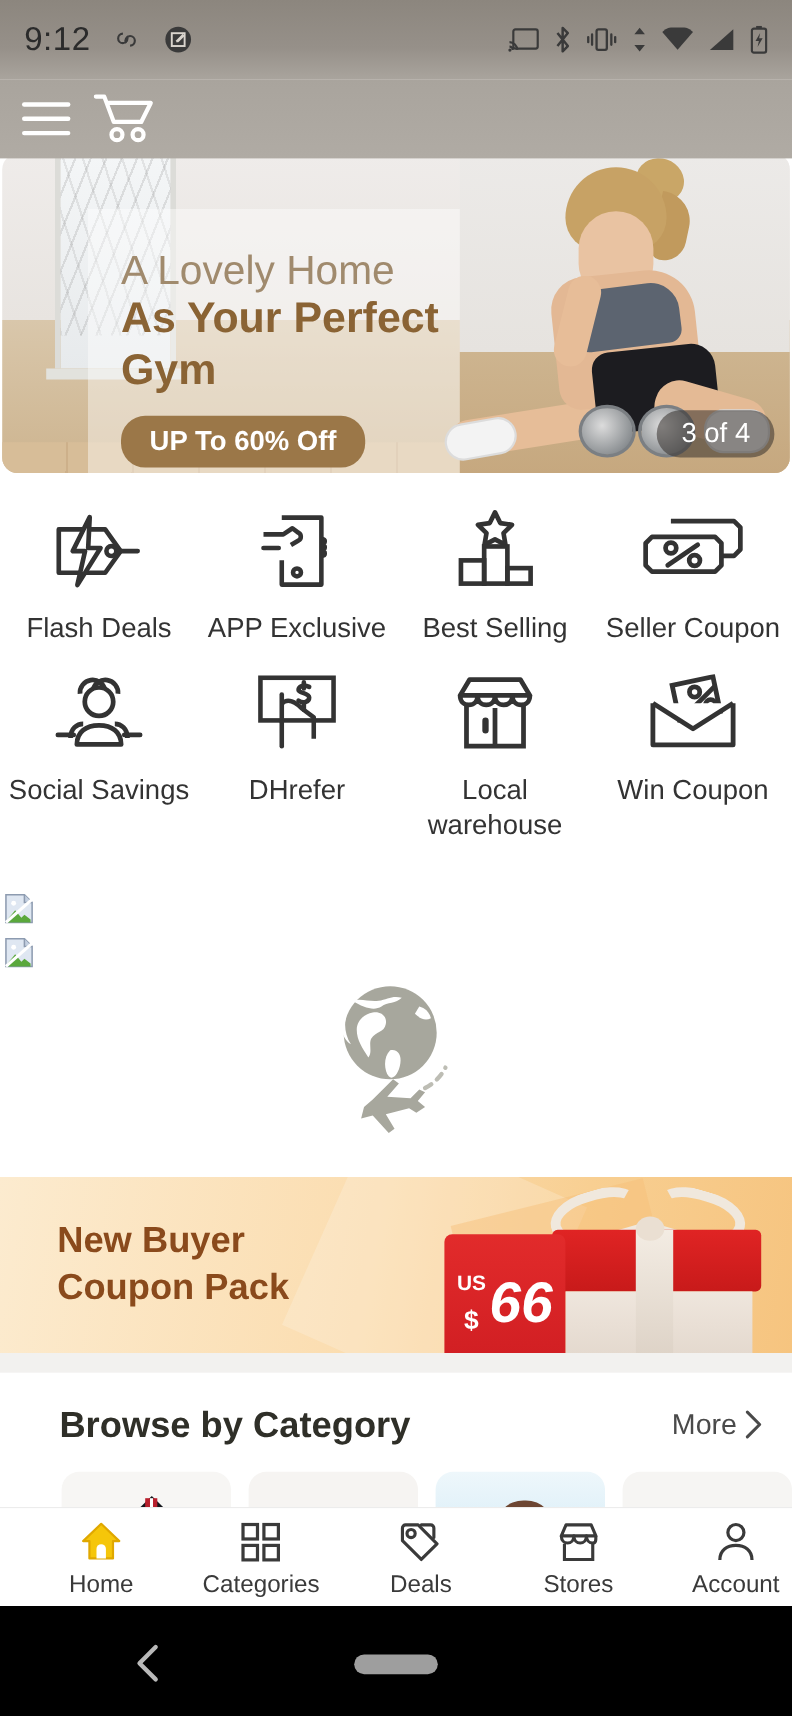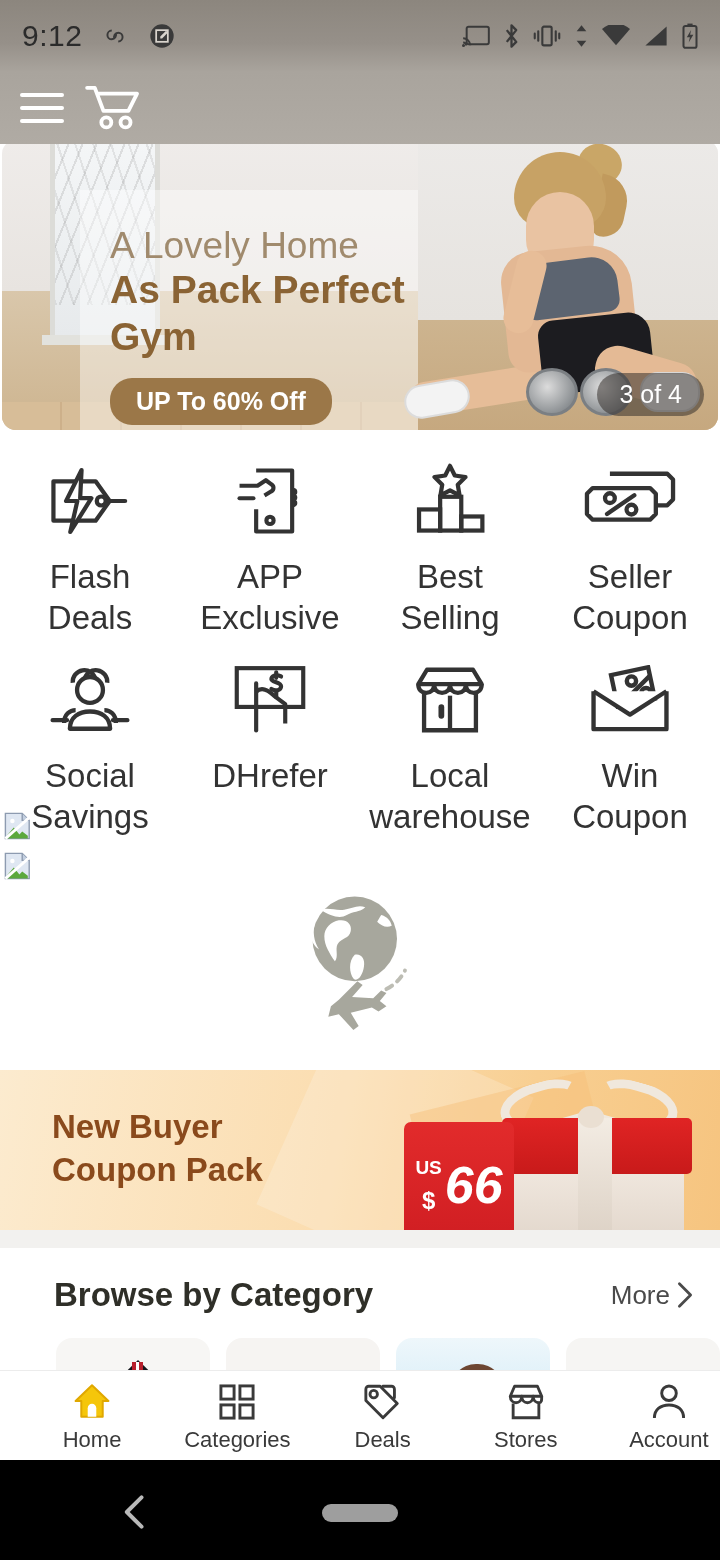--- a/index.html
+++ b/index.html
@@ -111,21 +111,21 @@
     position:absolute; right:14px; bottom:14px; z-index:4;
     background:rgba(52,48,44,0.55); color:#fff; font-size:25px;
     padding:7px 22px; border-radius:22px;
   }
 
   
   .grid { position:absolute; top:440px; left:0; width:720px; z-index:1; }
   .grid-row { display:flex; }
   .grid-cell { width:180px; display:flex; flex-direction:column; align-items:center; padding-top:18px; }
   .grid-icon { height:86px; display:flex; align-items:center; justify-content:center; }
-  .grid-label { margin-top:12px; font-size:33px; color:#333333; text-align:center; line-height:1.25; max-width:174px; }
+  .grid-label { margin-top:12px; font-size:25px; color:#333333; text-align:center; line-height:1.25; max-width:174px; }
 
   
   .broken-wrap { position:absolute; left:4px; top:812px; z-index:2; }
   .broken { width:28px; height:28px; margin-bottom:12px; display:block; }
 
   
   .globe-wrap { position:absolute; left:0; top:880px; width:720px; height:160px;
     display:flex; align-items:center; justify-content:center; z-index:1; }
 
   
@@ -288,21 +288,21 @@
       <div class="m-armL"></div>
       <div class="m-short"></div>
       <div class="m-legfront"></div>
     </div>
     <div class="hero-dumbbell d2"></div>
     <div class="hero-dumbbell"></div>
     <div class="hero-shoe2"></div>
     <div class="hero-scrim"></div>
     <div class="hero-copy">
       <div class="hero-l1">A Lovely Home</div>
-      <div class="hero-l2">As Pack Perfect</div>
+      <div class="hero-l2">As Your Perfect</div>
       <div class="hero-l2">Gym</div>
       <div class="hero-badge">UP To 60% Off</div>
     </div>
     <div class="hero-count">3 of 4</div>
   </div>
 
   <div class="grid">
     <div class="grid-row">
 
       <div class="grid-cell">

